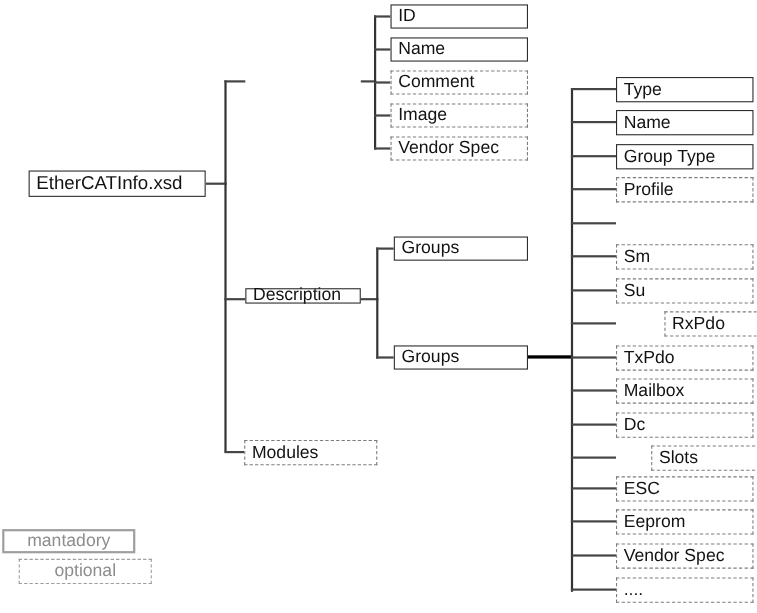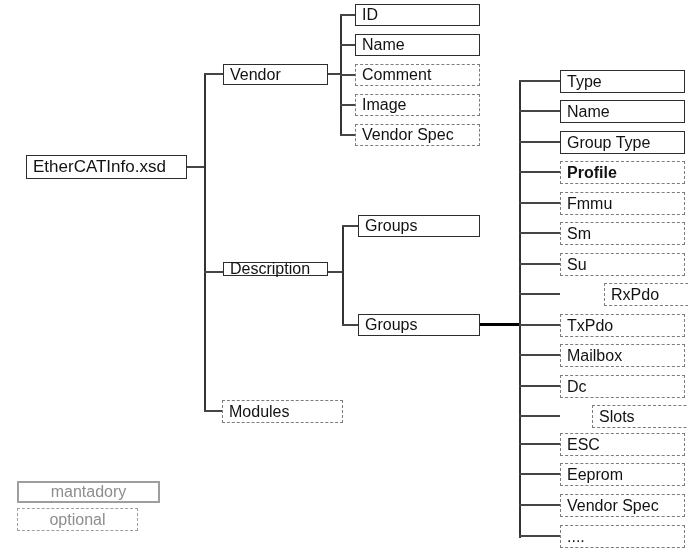--- a/index.html
+++ b/index.html
@@ -86,46 +86,44 @@
   <div class="line" style="left:519px;top:354px;width:41px;height:2px;"></div>
   <div class="line" style="left:519px;top:385px;width:41px;height:2px;"></div>
   <div class="line" style="left:519px;top:415px;width:41px;height:2px;"></div>
   <div class="line" style="left:519px;top:443px;width:41px;height:2px;"></div>
   <div class="line" style="left:519px;top:473px;width:41px;height:2px;"></div>
   <div class="line" style="left:519px;top:504px;width:41px;height:2px;"></div>
   <div class="line" style="left:519px;top:535px;width:41px;height:2px;"></div>
 
   <div class="node s root" style="left:26px;top:155px;width:161px;height:24px;">EtherCATInfo.xsd</div>
 
-  <div class="node s" style="left:223px;top:64px;width:105px;height:21px;">Vendor</div>
   <div class="node s" style="left:355px;top:4px;width:125px;height:22px;">ID</div>
   <div class="node s" style="left:355px;top:34px;width:125px;height:22px;">Name</div>
   <div class="node d" style="left:355px;top:64px;width:125px;height:22px;">Comment</div>
   <div class="node d" style="left:355px;top:94px;width:125px;height:22px;">Image</div>
   <div class="node d" style="left:355px;top:124px;width:125px;height:22px;">Vendor Spec</div>
 
   <div class="node s" style="left:223px;top:262px;width:105px;height:14px;">Description</div>
   <div class="node s" style="left:358px;top:215px;width:122px;height:22px;">Groups</div>
   <div class="node s" style="left:358px;top:314px;width:122px;height:22px;">Groups</div>
 
   <div class="node d" style="left:222px;top:400px;width:121px;height:23px;">Modules</div>
 
   <div class="node s" style="left:560px;top:70px;width:125px;height:23px;">Type</div>
   <div class="node s" style="left:560px;top:100px;width:125px;height:23px;">Name</div>
   <div class="node s" style="left:560px;top:131px;width:125px;height:23px;">Group Type</div>
-  <div class="node d" style="left:560px;top:161px;width:125px;height:23px;font-weight:bold;">Profile</div>
-  <div class="node d" style="left:560px;top:192px;width:125px;height:23px;">Fmmu</div>
+  <div class="node d" style="left:560px;top:161px;width:125px;height:23px;">Profile</div>
   <div class="node d" style="left:560px;top:222px;width:125px;height:23px;">Sm</div>
   <div class="node d" style="left:560px;top:253px;width:125px;height:23px;">Su</div>
   <div class="node d" style="left:584px;top:283px;width:125px;height:23px;margin-left:20px;">RxPdo</div>
   <div class="node d" style="left:560px;top:314px;width:125px;height:23px;">TxPdo</div>
   <div class="node d" style="left:560px;top:344px;width:125px;height:23px;">Mailbox</div>
   <div class="node d" style="left:560px;top:375px;width:125px;height:23px;">Dc</div>
   <div class="node d" style="left:592px;top:405px;width:125px;height:23px;">Slots</div>
   <div class="node d" style="left:560px;top:433px;width:125px;height:23px;">ESC</div>
   <div class="node d" style="left:560px;top:463px;width:125px;height:23px;">Eeprom</div>
   <div class="node d" style="left:560px;top:494px;width:125px;height:23px;">Vendor Spec</div>
   <div class="node d" style="left:560px;top:525px;width:125px;height:23px;">....</div>
 
-  <div class="legend s2" style="left:17px;top:481px;width:143px;height:22px;">mantadory</div>
+  <div class="legend s2" style="left:2px;top:481px;width:121px;height:22px;">mantadory</div>
   <div class="legend d2" style="left:17px;top:508px;width:121px;height:23px;">optional</div>
 
 </div>
 
 </body></html>

